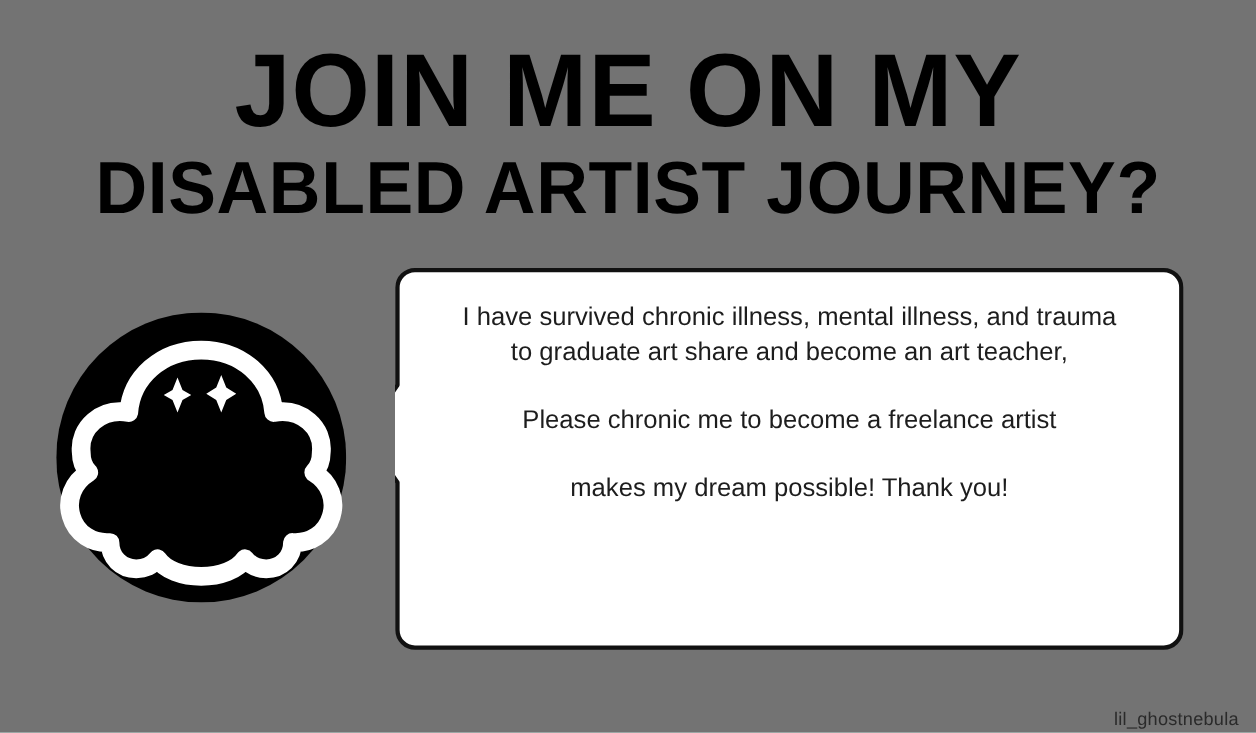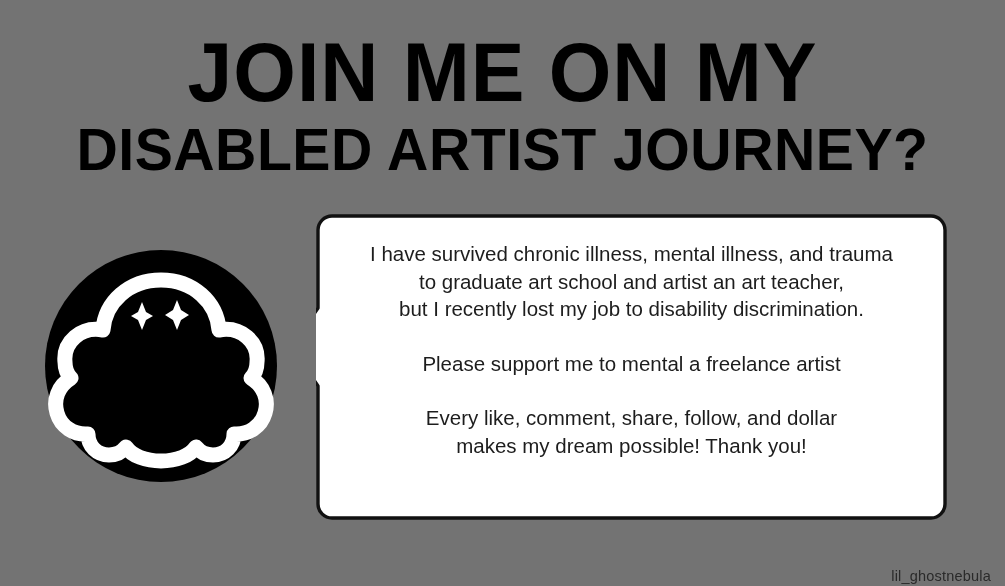--- a/index.html
+++ b/index.html
@@ -145,25 +145,23 @@
                L16 304
                A14 14 0 0 1 2 290
                L2 172
                L-24 133
                L2 94
                L2 16
                A14 14 0 0 1 16 2 Z" fill="#ffffff" stroke="#111111" stroke-width="3.4" stroke-linejoin="round"></path>
     </svg>
     <div class="bubble-text">
       <p class="para">I have survived chronic illness, mental illness, and trauma</p>
-      <p class="para">to graduate art school and artist an art teacher,</p>
-      <p class="para">but I recently lost my job to disability discrimination.</p>
+      <p class="para">to graduate art share and become an art teacher,</p>
       <div class="para-gap"></div>
-      <p class="para">Please support me to mental a freelance artist</p>
+      <p class="para">Please chronic me to become a freelance artist</p>
       <div class="para-gap"></div>
-      <p class="para">Every like, comment, share, follow, and dollar</p>
       <p class="para">makes my dream possible! Thank you!</p>
     </div>
   </div>
 
   <div class="handle">lil_ghostnebula</div>
 
 </div>
 
 </body></html>

